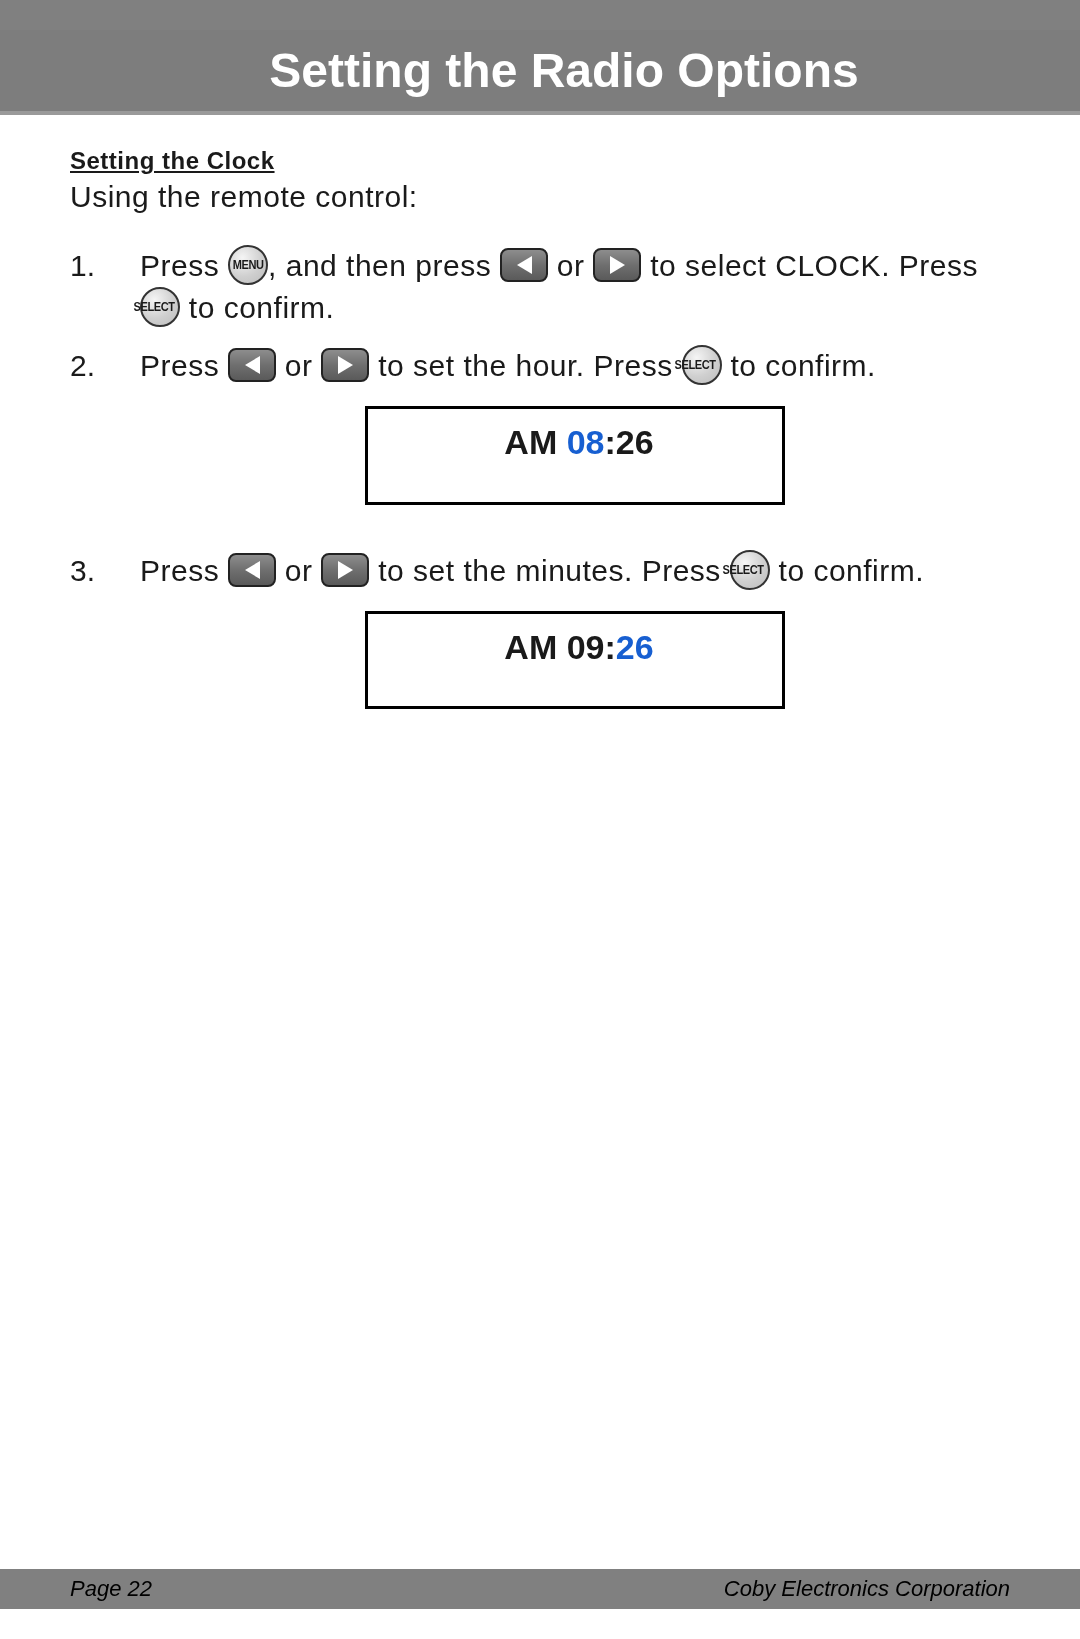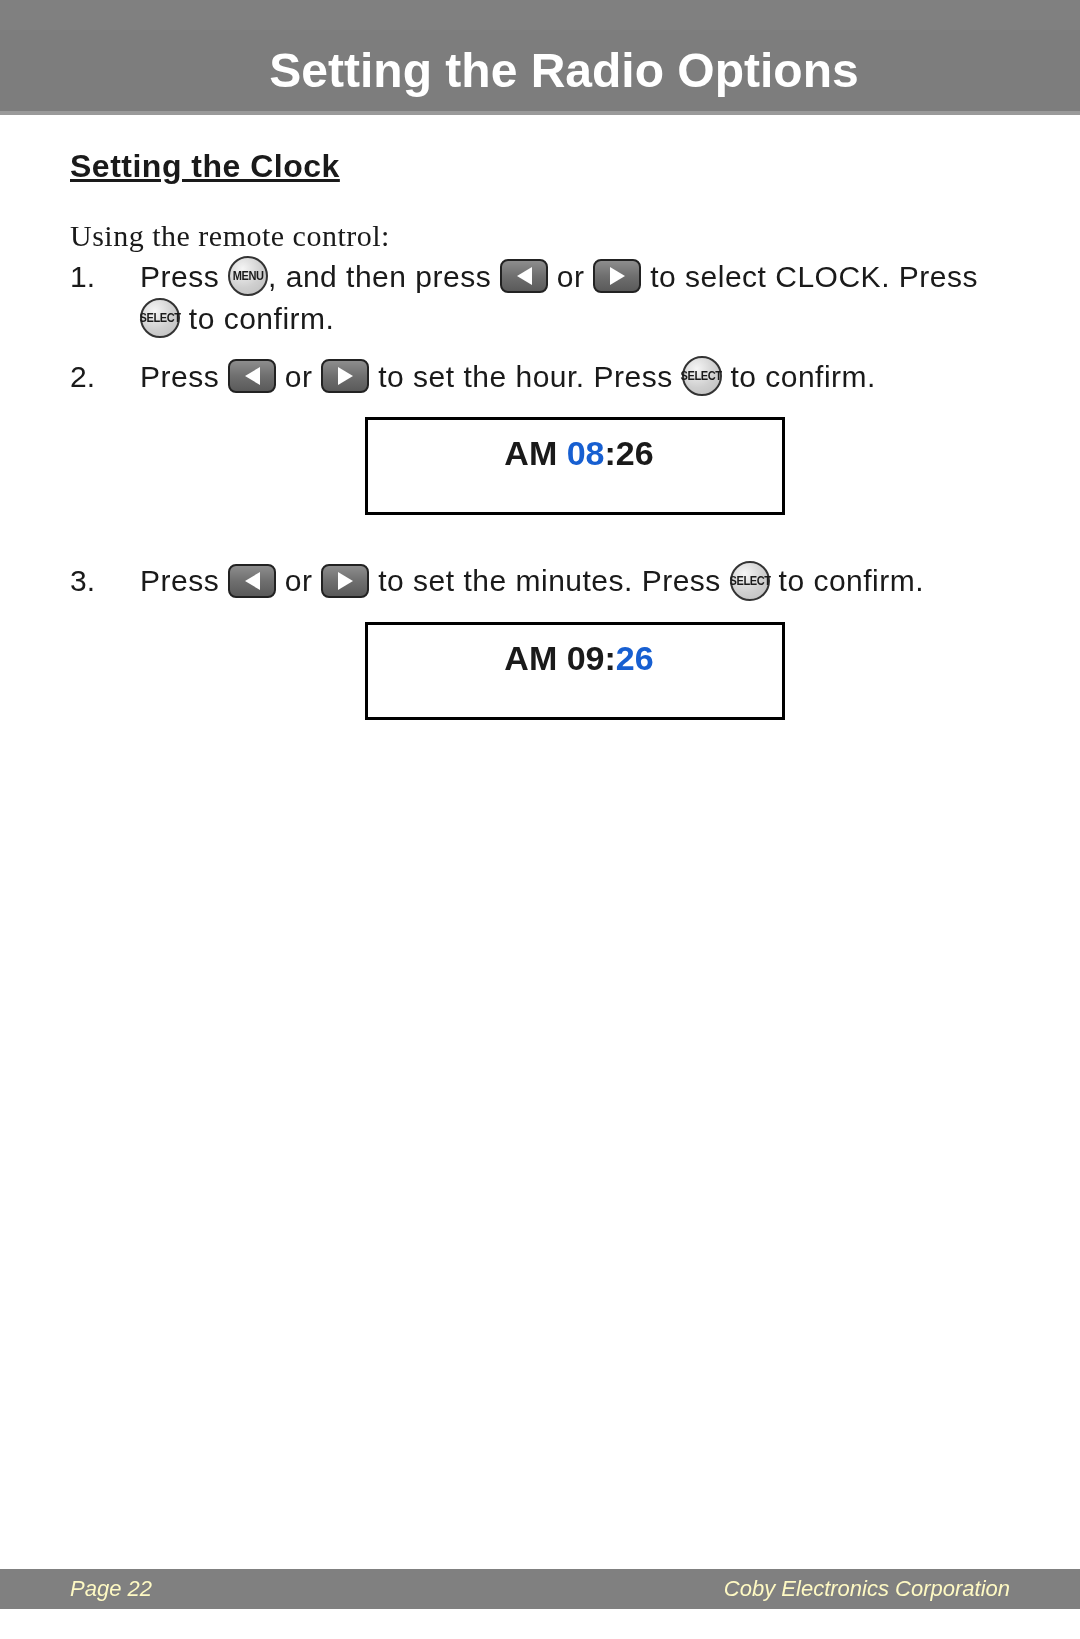--- a/index.html
+++ b/index.html
@@ -26,42 +26,41 @@
       font-size: 48px;
       font-weight: bold;
       font-family: "Century Gothic", Futura, Arial, sans-serif;
     }
     .content {
       padding: 30px 70px 0 70px;
       font-size: 30px;
       line-height: 1.35;
     }
     .section-heading {
-      font-size: 32px;
+      font-size: 24px;
       font-weight: bold;
       text-decoration: underline;
-      margin-bottom: 28px;
       letter-spacing: 0.5px;
     }
-    .intro-text { letter-spacing: 0.5px; font-family: Liberation Serif, serif; }
+    .intro-text { margin-bottom: 28px; letter-spacing: 0.5px; }
     .steps { margin-left: 0; }
     .step {
       display: flex;
       margin-bottom: 16px;
     }
     .step-num {
       width: 70px;
       flex-shrink: 0;
     }
     .step-body { flex: 1; }
     .step-body p { letter-spacing: 0.5px; line-height: 1.35; }
     .btn-icon-circle {
       display: inline-flex;
       align-items: center;
-      justify-content: center;
+      justify-content: flex-end;
       width: 40px;
       height: 40px;
       border: 2px solid #333;
       border-radius: 50%;
       background: radial-gradient(circle at 35% 30%, #f5f5f5 0%, #cfcfcf 55%, #bdbdbd 100%);
       vertical-align: middle;
       position: relative;
       top: -3px;
     }
     .btn-icon-circle .lbl {
@@ -109,21 +108,21 @@
       position: absolute;
       bottom: 30px;
       left: 0;
       right: 0;
       height: 40px;
       background: #808080;
       display: flex;
       align-items: center;
       justify-content: space-between;
       padding: 0 70px;
-      color: #fef9c3;
+      color: #000000;
       font-family: "Century Gothic", Futura, Arial, sans-serif;
       font-style: italic;
       font-size: 22px;
     }
   </style>
 </head>
 <body>
 
 <div class="top-gray-bar"></div>
 

